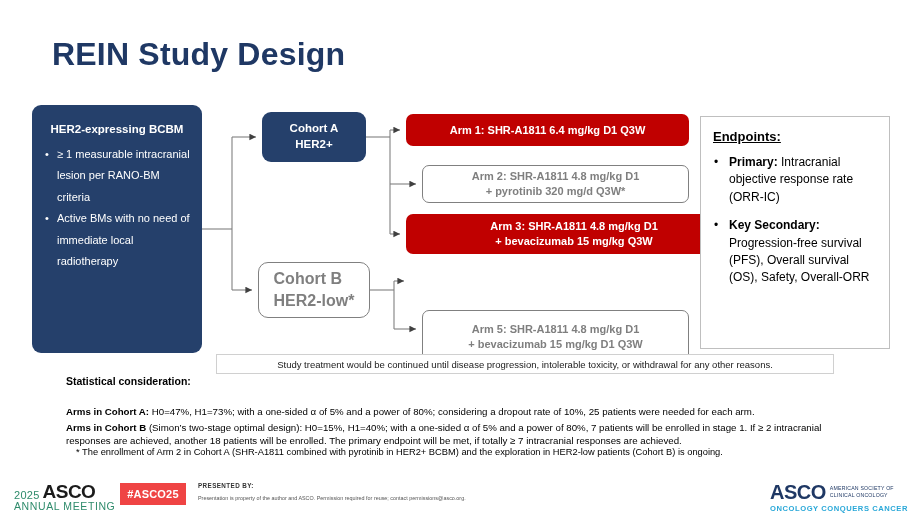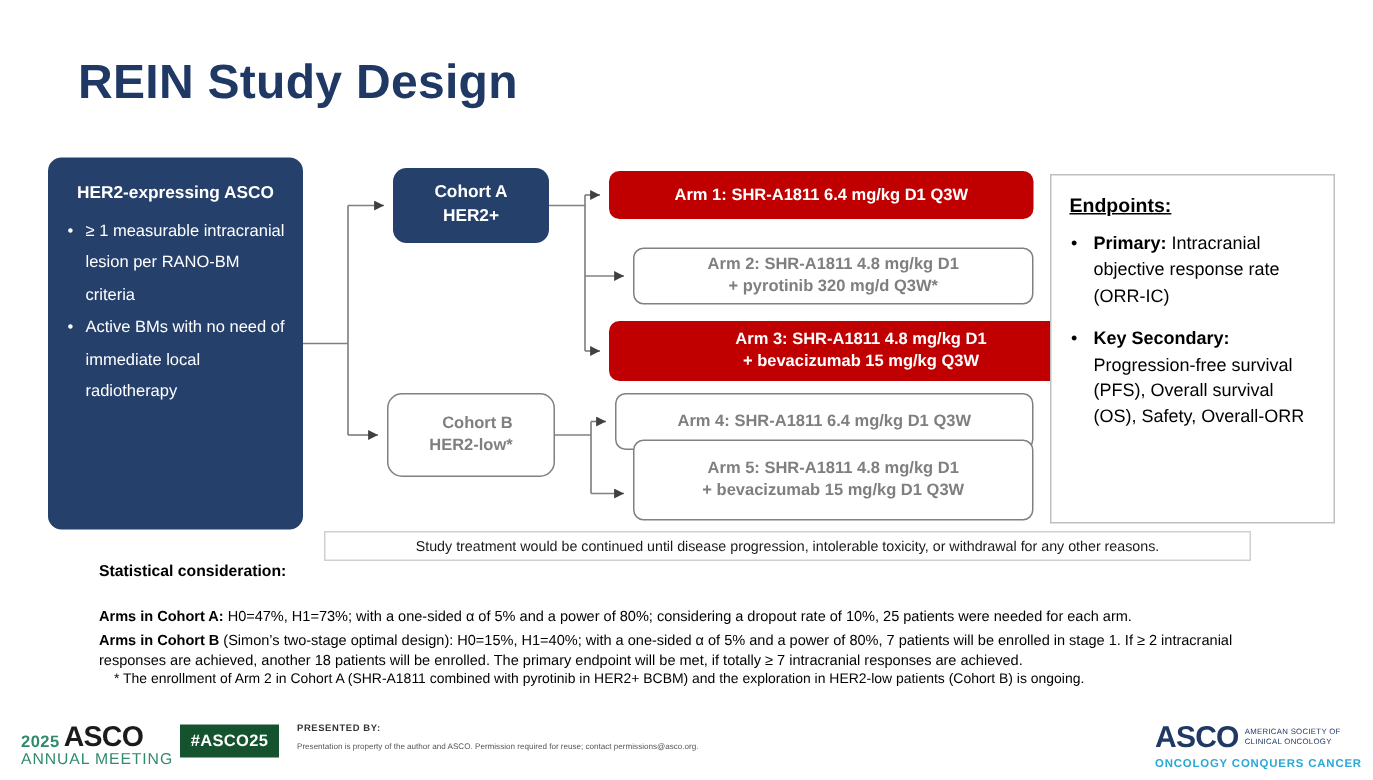--- a/index.html
+++ b/index.html
@@ -33,29 +33,29 @@
   #population ul{margin:0;padding:0;list-style:none;}
   #population li{
     position:relative;padding-left:13px;font-size:11px;line-height:1.95;color:#ffffff;font-weight:normal;
   }
   #population li:before{
     content:"•";position:absolute;left:1px;top:0;font-size:11px;
   }
 
   
   #cohort-a{left:262px;top:112px;width:104px;height:50px;font-size:11.5px;font-weight:bold;line-height:1.35;text-align:center;}
-  #cohort-b{left:258px;top:262px;width:112px;height:56px;font-size:11px;line-height:1.35;text-align:right;border-radius:10px;}
+  #cohort-b{left:258px;top:262px;width:112px;height:56px;font-size:16px;line-height:1.35;text-align:left;border-radius:10px;}
 
   
   .arm{font-size:11px;line-height:1.35;text-align:center;padding:0 18px;}
   #arm1{left:406px;top:114px;width:283px;height:32px;}
   #arm2{left:422px;top:165px;width:267px;height:38px;}
   #arm3{left:406px;top:214px;width:336px;height:40px;}
   #arm4{left:410px;top:262px;width:279px;height:38px;}
-  #arm5{left:422px;top:293px;width:267px;height:54px;}
+  #arm5{left:422px;top:310px;width:267px;height:54px;}
 
   
   #endpoints{
     position:absolute;left:700px;top:116px;width:190px;height:233px;
     box-sizing:border-box;border:1px solid #BFBFBF;background:#fff;
     padding:12px 10px 0 12px;
   }
   #endpoints .ep-head{font-size:13px;font-weight:bold;color:#000;text-decoration:underline;margin-bottom:10px;}
   #endpoints ul{margin:0;padding:0;list-style:none;}
   #endpoints li{position:relative;padding-left:16px;font-size:12px;line-height:1.45;color:#000;margin-bottom:11px;}
@@ -78,25 +78,25 @@
 
   #footnote{
     position:absolute;left:66px;top:447px;width:800px;
     font-size:9.3px;color:#000;margin-left:10px;
   }
 
   
   #footer{position:absolute;left:0;top:476px;width:915px;height:44px;background:#fff;}
   #asco-annual{position:absolute;left:14px;top:6px;}
   #asco-annual .l1{font-size:9px;color:#2E8B6B;font-weight:bold;letter-spacing:.3px;line-height:1;}
-  #asco-annual .l1 .yr{font-size:11px;color:#2E8B6B;font-weight:bold;vertical-align:-1px;}
+  #asco-annual .l1 .yr{font-size:11px;color:#2E8B6B;font-weight:normal;vertical-align:-1px;}
   #asco-annual .l1 .big{font-size:19px;color:#1b1b1b;font-weight:bold;letter-spacing:-.5px;}
   #asco-annual .l2{font-size:10.5px;color:#2E8B6B;letter-spacing:.6px;margin-top:-1px;}
   #hashtag{
-    position:absolute;left:120px;top:7px;width:66px;height:22px;background:#14532d;
+    position:absolute;left:120px;top:7px;width:66px;height:22px;background:#ef4444;
     display:flex;align-items:center;justify-content:center;
     color:#fff;font-size:11px;font-weight:bold;letter-spacing:.2px;
   }
   #presented{position:absolute;left:198px;top:6px;}
   #presented .pb{font-size:6.3px;font-weight:bold;color:#333;letter-spacing:.4px;}
   #presented .pp{font-size:5.4px;color:#555;margin-top:6px;}
   #asco-logo{position:absolute;left:770px;top:6px;text-align:left;}
   #asco-logo .row{display:flex;align-items:flex-start;}
   #asco-logo .big{font-size:20px;font-weight:bold;color:#1F3864;letter-spacing:-.5px;line-height:1;}
   #asco-logo .sub{font-size:5.2px;color:#1F3864;line-height:1.35;margin-left:4px;margin-top:3px;letter-spacing:.2px;}
@@ -131,21 +131,21 @@
       <path d="M390,234 L400,234" marker-end="url(#ah)"></path>
 
       <path d="M370,290 L394,290"></path>
       <path d="M394,281 L394,329"></path>
       <path d="M394,281 L404,281" marker-end="url(#ah)"></path>
       <path d="M394,329 L416,329" marker-end="url(#ah)"></path>
     </g>
   </svg>
 
   <div class="box box-navy" id="population">
-    <div class="pop-title">HER2-expressing ASCO</div>
+    <div class="pop-title">HER2-expressing BCBM</div>
     <ul>
       <li>≥ 1 measurable intracranial lesion per RANO-BM criteria</li>
       <li>Active BMs with no need of immediate local radiotherapy</li>
     </ul>
   </div>
 
   <div class="box box-navy" id="cohort-a">
     <div>
       <span>Cohort A</span><br>
       <span>HER2+</span>
@@ -172,25 +172,20 @@
     </div>
   </div>
 
   <div class="box box-red arm" id="arm3">
     <div>
       <span>Arm 3: SHR-A1811 4.8 mg/kg D1</span><br>
       <span>+ bevacizumab 15 mg/kg Q3W</span>
     </div>
   </div>
 
-  <div class="box box-white arm" id="arm4">
-    <div>
-      <span>Arm 4: SHR-A1811 6.4 mg/kg D1 Q3W</span>
-    </div>
-  </div>
 
   <div class="box box-white arm" id="arm5">
     <div>
       <span>Arm 5: SHR-A1811 4.8 mg/kg D1</span><br>
       <span>+ bevacizumab 15 mg/kg D1 Q3W</span>
     </div>
   </div>
 
   <div id="endpoints">
     <div class="ep-head">Endpoints:</div>

